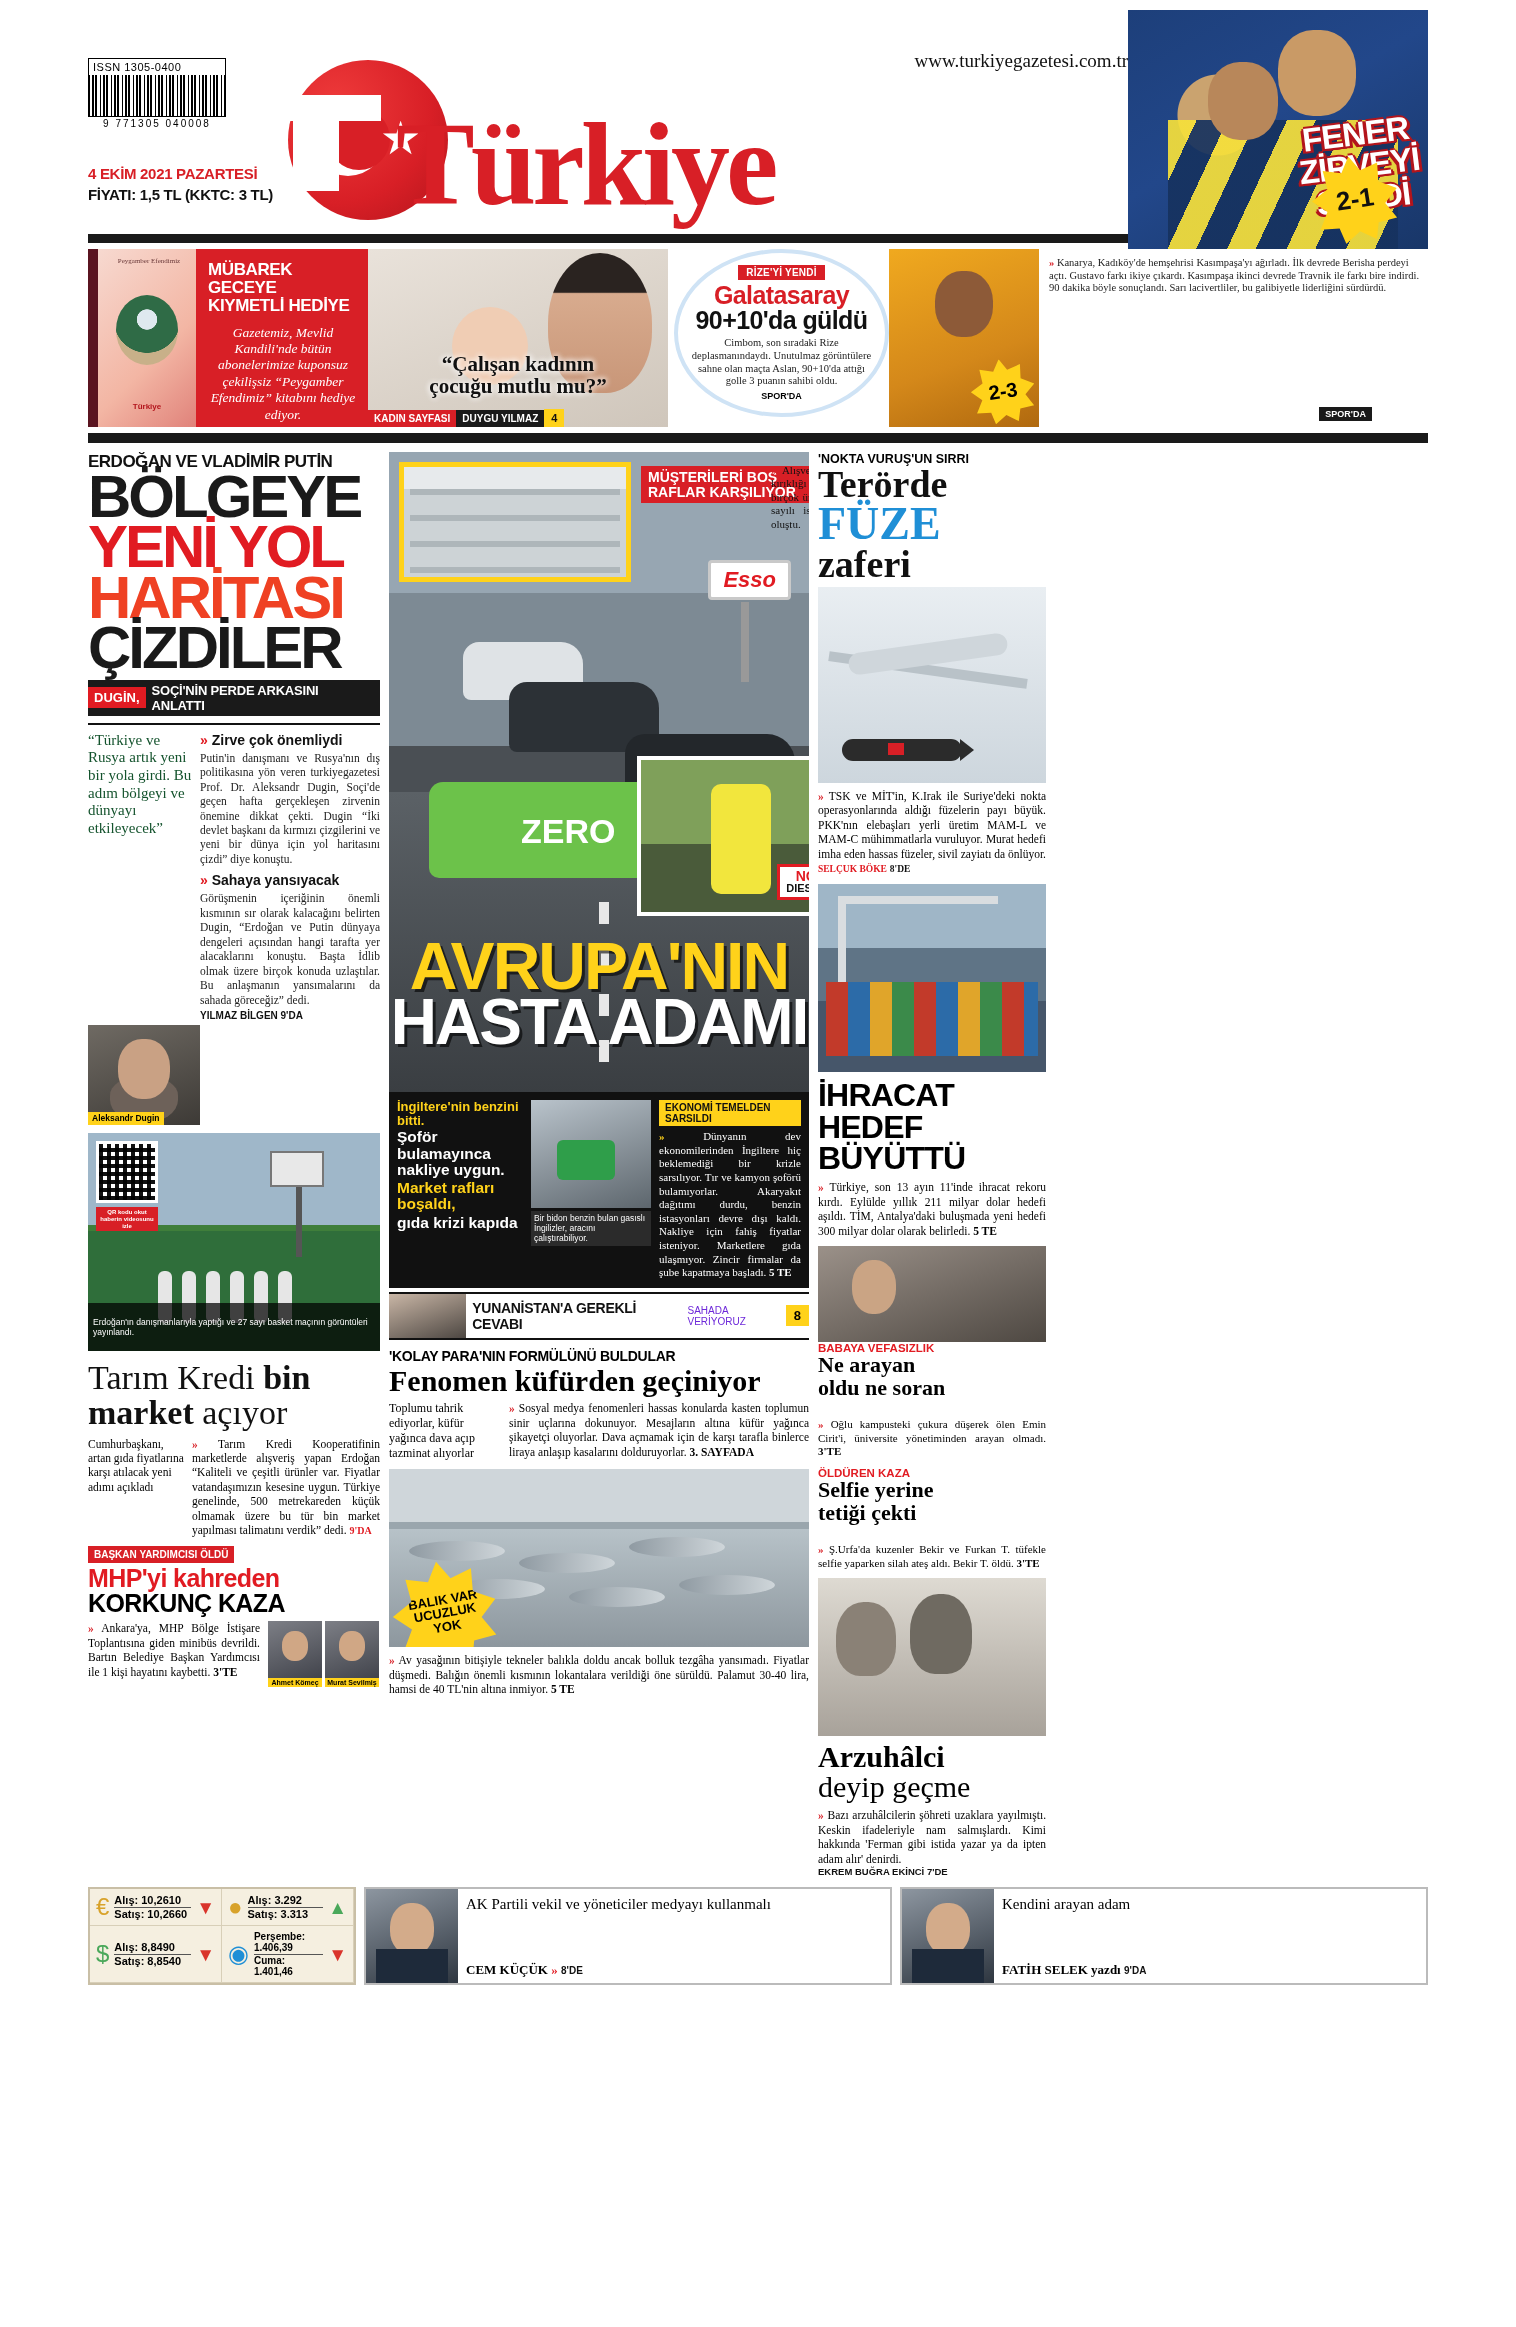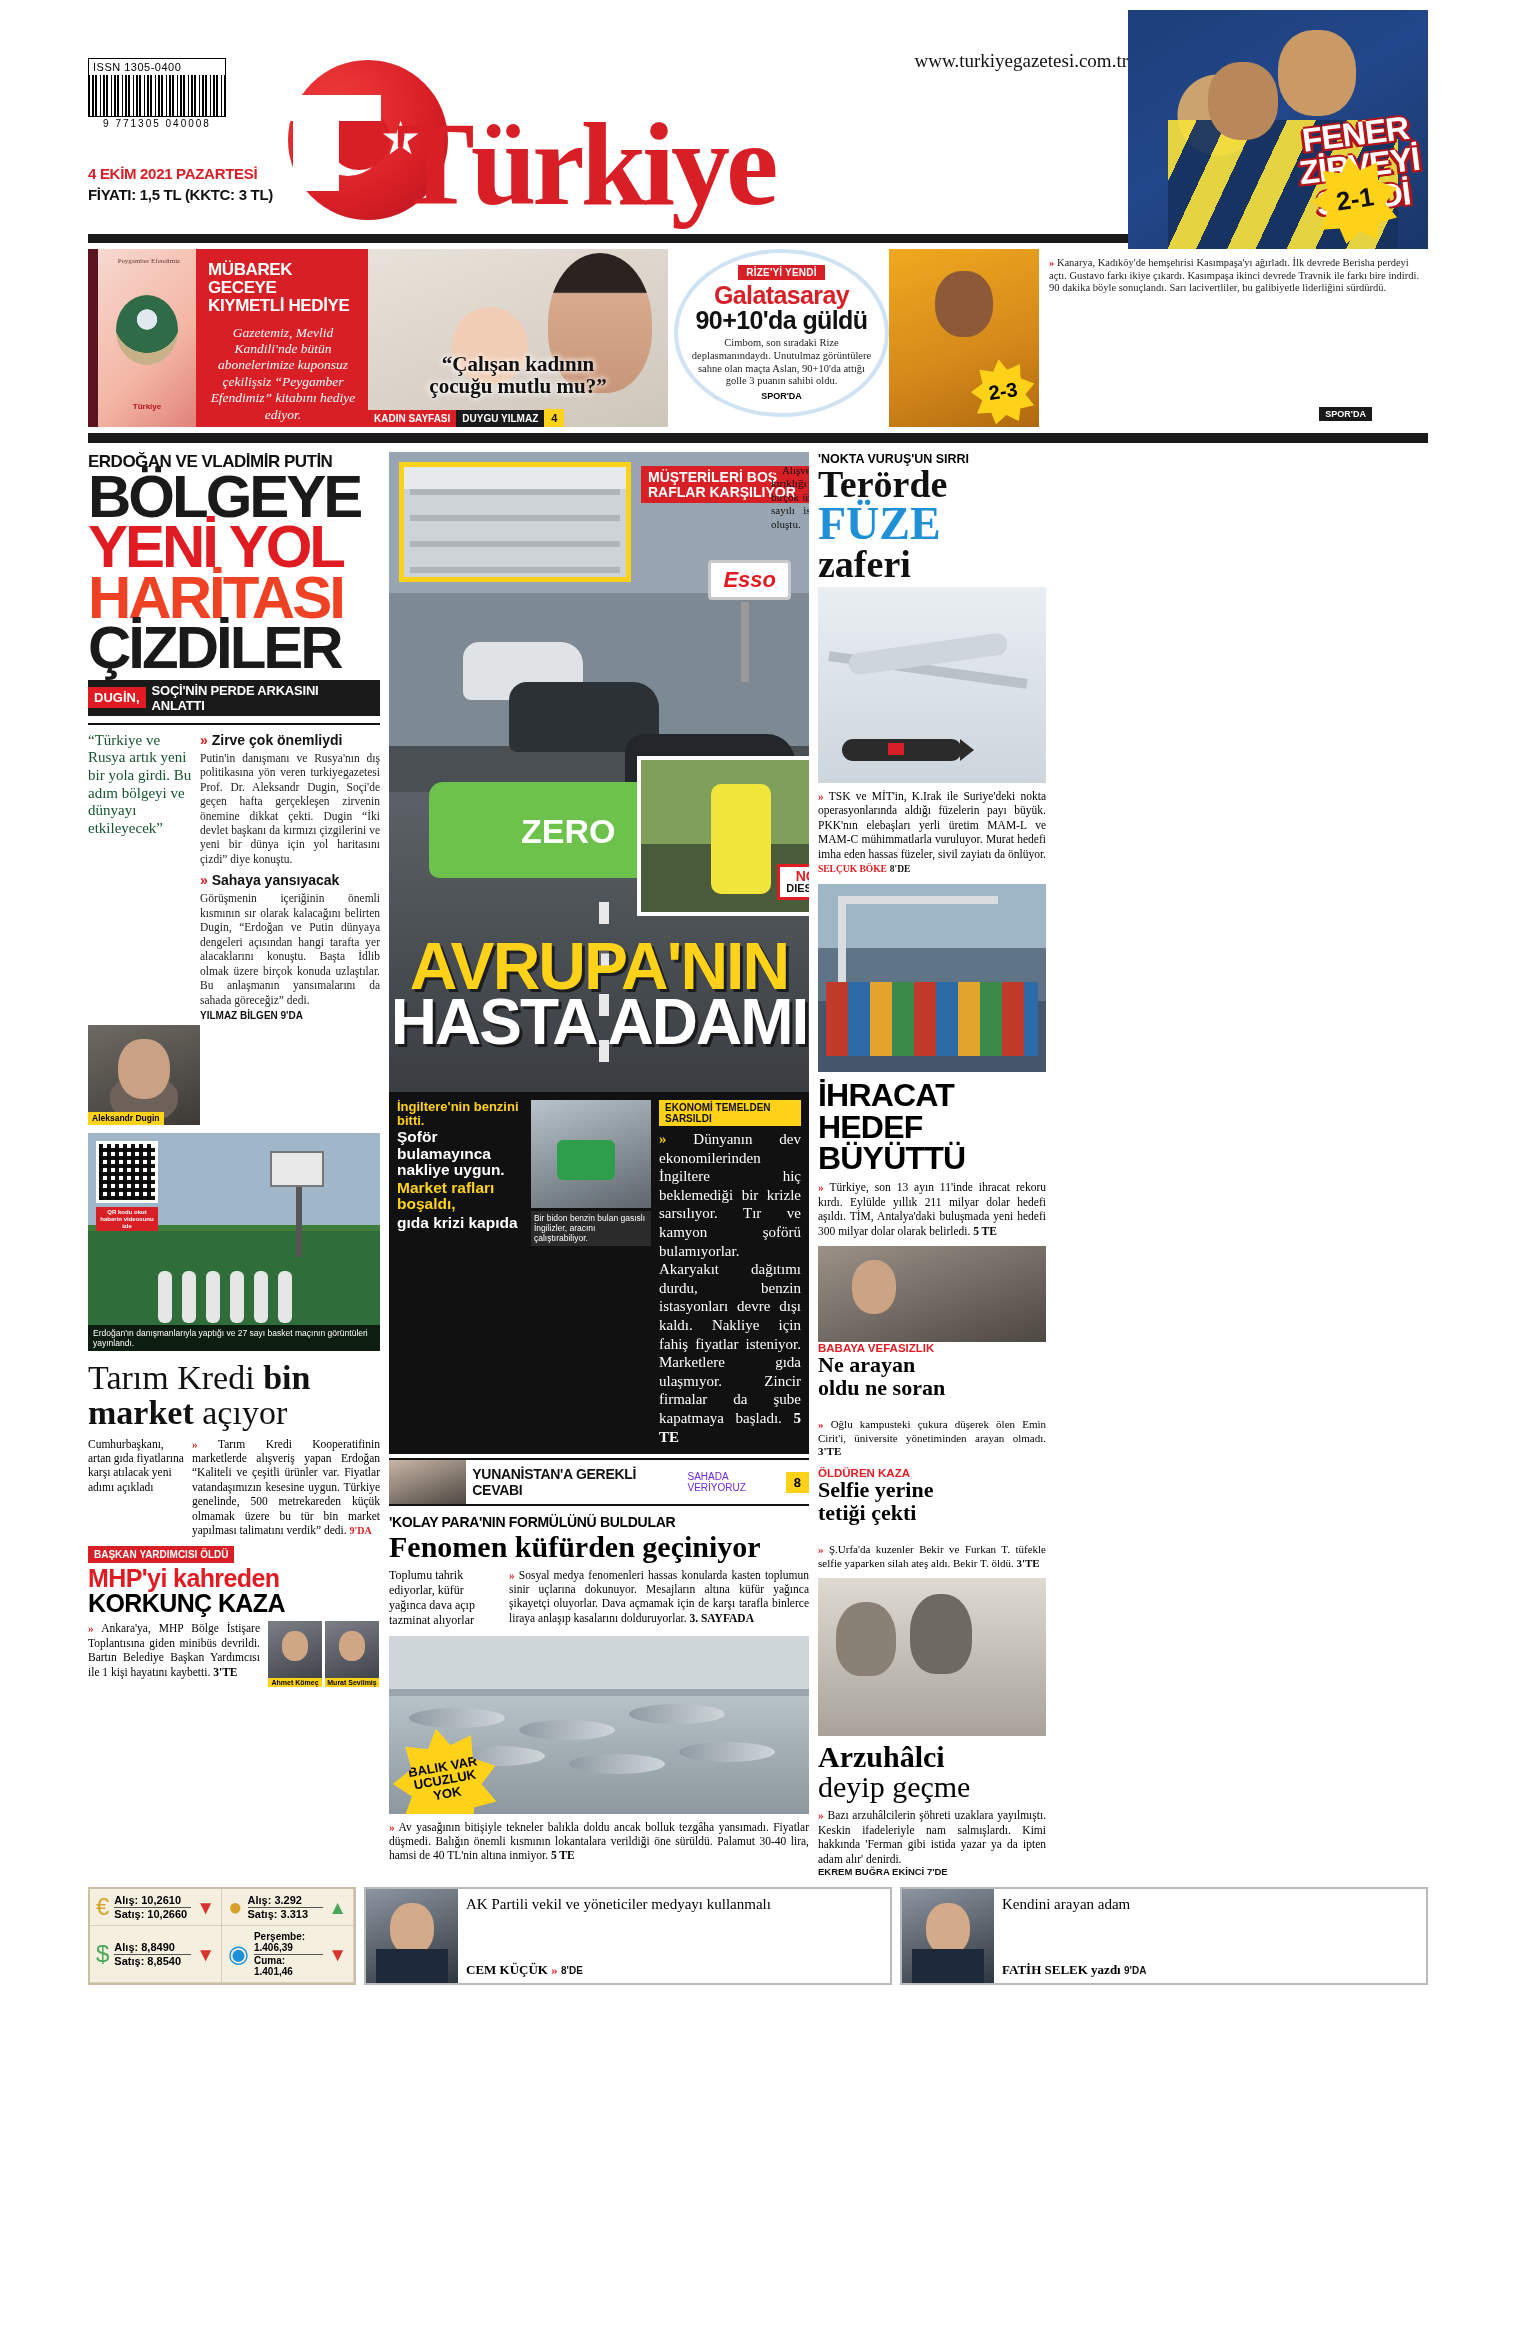--- a/index.html
+++ b/index.html
@@ -127,21 +127,21 @@
 
   .photo-basket{height:218px;background:linear-gradient(180deg,#9fb7c9 0 42%,#3f7e3a 42% 100%);position:relative;margin-top:8px;overflow:hidden;}
   .photo-basket .court{position:absolute;left:0;right:0;bottom:0;height:120px;background:#2f6e3a;}
   .photo-basket .hoop{position:absolute;right:56px;top:18px;width:54px;height:36px;background:#e8e8e8;border:2px solid #777;}
   .photo-basket .pole{position:absolute;right:78px;top:54px;width:6px;height:70px;background:#555;}
   .qr{position:absolute;left:8px;top:8px;width:62px;height:62px;background:
       repeating-linear-gradient(90deg,#111 0 4px,#fff 4px 8px),
       repeating-linear-gradient(0deg,#111 0 4px,transparent 4px 8px);
       background-blend-mode:multiply;border:3px solid #fff;}
   .qr-cap{position:absolute;left:8px;top:74px;width:62px;background:#d81f26;color:#fff;font-size:6px;font-weight:bold;padding:2px;line-height:1.1;text-align:center;}
-  .photo-cap{position:absolute;left:0;right:0;bottom:0;background:rgba(0,0,0,.72);color:#fff;font-size:8.5px;padding:3px 5px;}
+  .photo-cap{position:absolute;left:0;right:0;bottom:0;background:rgba(0,0,0,.72);color:#fff;font-size:8.5px;padding:14px 5px;}
   .players{position:absolute;left:70px;bottom:28px;display:flex;gap:10px;}
   .players i{display:block;width:14px;height:52px;background:#e6e6e6;border-radius:6px;}
 
   .tarim-head{font-family:"Liberation Serif",serif;font-size:34px;line-height:1.02;color:#111;margin-top:10px;}
   .tarim-head b{font-weight:bold;}
   .tarim-body{display:flex;gap:8px;margin-top:6px;justify-content:flex-end;}
   .tarim-body .l{width:96px;font-family:"Liberation Serif",serif;font-size:11.5px;line-height:1.25;}
   .tarim-body .r{flex:1;font-family:"Liberation Serif",serif;font-size:11.5px;line-height:1.25;text-align:justify;}
 
   .mhp-kicker{background:#d81f26;color:#fff;font-weight:bold;font-size:10px;padding:3px 6px;margin-top:9px;display:inline-block;}
@@ -181,21 +181,21 @@
   .mid-sub .l{width:126px;}
   .mid-sub .l .k{color:#ffd21a;font-weight:bold;font-size:13px;line-height:1.05;}
   .mid-sub .l .b{font-weight:bold;font-size:15.5px;line-height:1.05;margin-top:2px;}
   .mid-sub .l .y{color:#ffd21a;}
   .mid-sub .c{width:120px;}
   .mid-sub .c .ph{width:120px;height:108px;background:linear-gradient(160deg,#b9c3cb,#5d666d);position:relative;}
   .mid-sub .c .ph .hand{position:absolute;left:26px;top:40px;width:58px;height:40px;background:#2f9e4a;border-radius:6px;}
   .mid-sub .c .cap{font-size:8.5px;line-height:1.15;margin-top:3px;background:#2b2b2b;padding:3px;}
   .mid-sub .r{flex:1;}
   .mid-sub .r .tag{background:#ffd21a;color:#111;font-weight:bold;font-size:10px;padding:2px 6px;display:inline-block;}
-  .mid-sub .r .b{font-size:15px;line-height:1.24;margin-top:4px;font-family:"Liberation Serif",serif;text-align:justify;}
+  .mid-sub .r .b{font-size:11px;line-height:1.24;margin-top:4px;font-family:"Liberation Serif",serif;text-align:justify;}
 
   .greek-bar{display:flex;align-items:center;background:#fff;border-top:2px solid #111;border-bottom:2px solid #111;margin-top:4px;}
   .greek-bar .p{width:80px;height:44px;background:linear-gradient(160deg,#c9b6a6,#4d4742);}
   .greek-bar .t1{font-weight:bold;font-size:14px;color:#111;padding-left:6px;letter-spacing:-.3px;}
   .greek-bar .t2{font-weight:normal;font-size:10px;color:#6d28d9;padding-left:5px;}
   .greek-bar .n{margin-left:auto;background:#ffd21a;font-weight:bold;font-size:13px;padding:3px 8px;}
 
   .fenomen-k{font-weight:bold;font-size:14px;margin-top:8px;letter-spacing:-.3px;}
   .fenomen-h{font-family:"Liberation Serif",serif;font-weight:bold;font-size:30px;line-height:1.02;margin-top:2px;}
   .fen-row{display:flex;gap:8px;margin-top:5px;}

